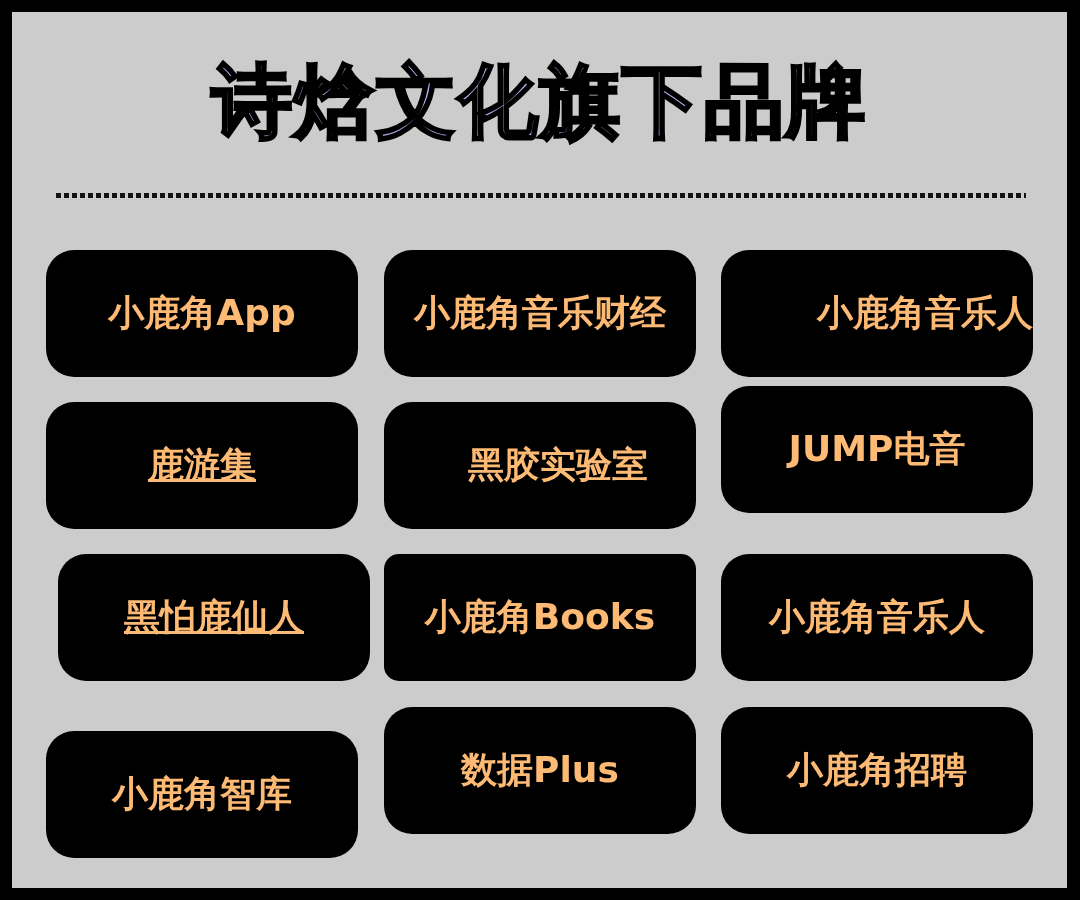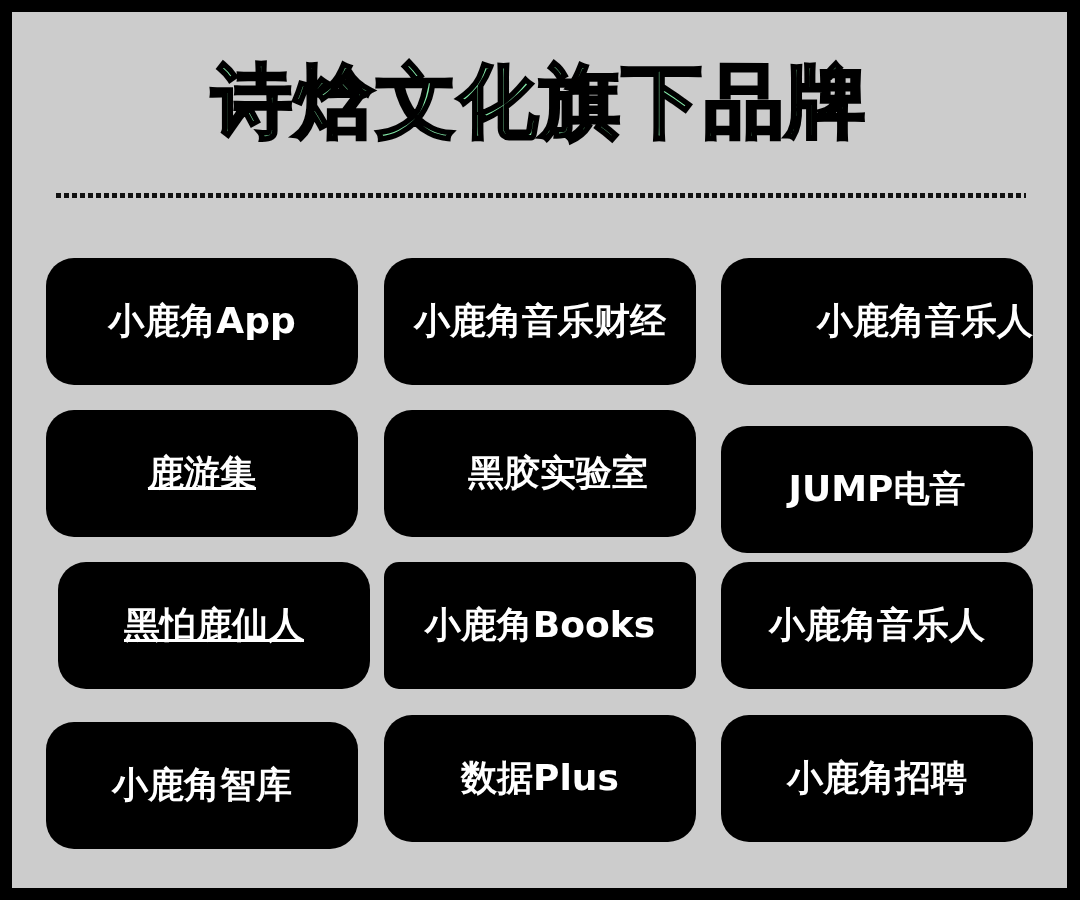--- a/index.html
+++ b/index.html
@@ -1,27 +1,27 @@
 <!DOCTYPE html>
 <html><head>
 <meta charset="utf-8">
 <style>
   html, body { margin:0; padding:0; }
   body { width:1080px; height:900px; background:#000; position:relative; overflow:hidden;
          font-family:"DejaVu Sans", "Liberation Sans", sans-serif; }
   .panel { position:absolute; left:12px; top:12px; width:1055px; height:876px; background:#cccccc; }
   .title { position:absolute; left:0; top:52px; width:1080px; text-align:center;
-           font-size:80px; font-weight:900; color:#86efac; line-height:100px; letter-spacing:2px; margin:0;
+           font-size:80px; font-weight:900; color:#c4b5fd; line-height:100px; letter-spacing:2px; margin:0;
            -webkit-text-stroke:3px #000; }
   .divider { position:absolute; left:56px; top:193px; width:970px; height:5px;
              background-image:linear-gradient(to right, #111 0 5px, transparent 5px 8px);
              background-size:8px 5px; background-repeat:repeat-x; }
   .card { position:absolute; width:312px; height:127px; background:#000; border-radius:28px;
-          display:flex; align-items:center; justify-content:center; color:#ffffff;
-          font-size:36px; font-weight:bold; box-sizing:border-box;margin-top:8px; }
+          display:flex; align-items:center; justify-content:center; color:#fdba74;
+          font-size:36px; font-weight:bold; box-sizing:border-box; }
   .card span { white-space:nowrap; }
 </style>
 </head>
 <body>
 
 <div class="panel"></div>
 
 <h1 class="title">诗焓文化旗下品牌</h1>
 
 <div class="divider"></div>
@@ -35,35 +35,35 @@
 <div class="card" style="left:721px; top:250px;justify-content:flex-end;">
     <span>小鹿角音乐人</span>
   </div>
 
 <div class="card" style="left:46px; top:402px;text-decoration:underline;">
     <span>鹿游集</span>
   </div>
 <div class="card" style="left:384px; top:402px;padding-left:36px;">
     <span>黑胶实验室</span>
   </div>
-<div class="card" style="left:721px; top:418px;border-radius:26px;">
+<div class="card" style="left:721px; top:386px;">
     <span>JUMP电音</span>
   </div>
 
 <div class="card" style="left:58px; top:554px;text-decoration:underline;">
     <span>黑怕鹿仙人</span>
   </div>
 <div class="card" style="left:384px; top:554px;border-radius:15px;">
     <span>小鹿角Books</span>
   </div>
 <div class="card" style="left:721px; top:554px;">
     <span>小鹿角音乐人</span>
   </div>
 
-<div class="card" style="left:46px; top:714px;">
+<div class="card" style="left:46px; top:731px;">
     <span>小鹿角智库</span>
   </div>
 <div class="card" style="left:384px; top:707px;">
     <span>数据Plus</span>
   </div>
 <div class="card" style="left:721px; top:707px;">
     <span>小鹿角招聘</span>
   </div>
 
 </body></html>

